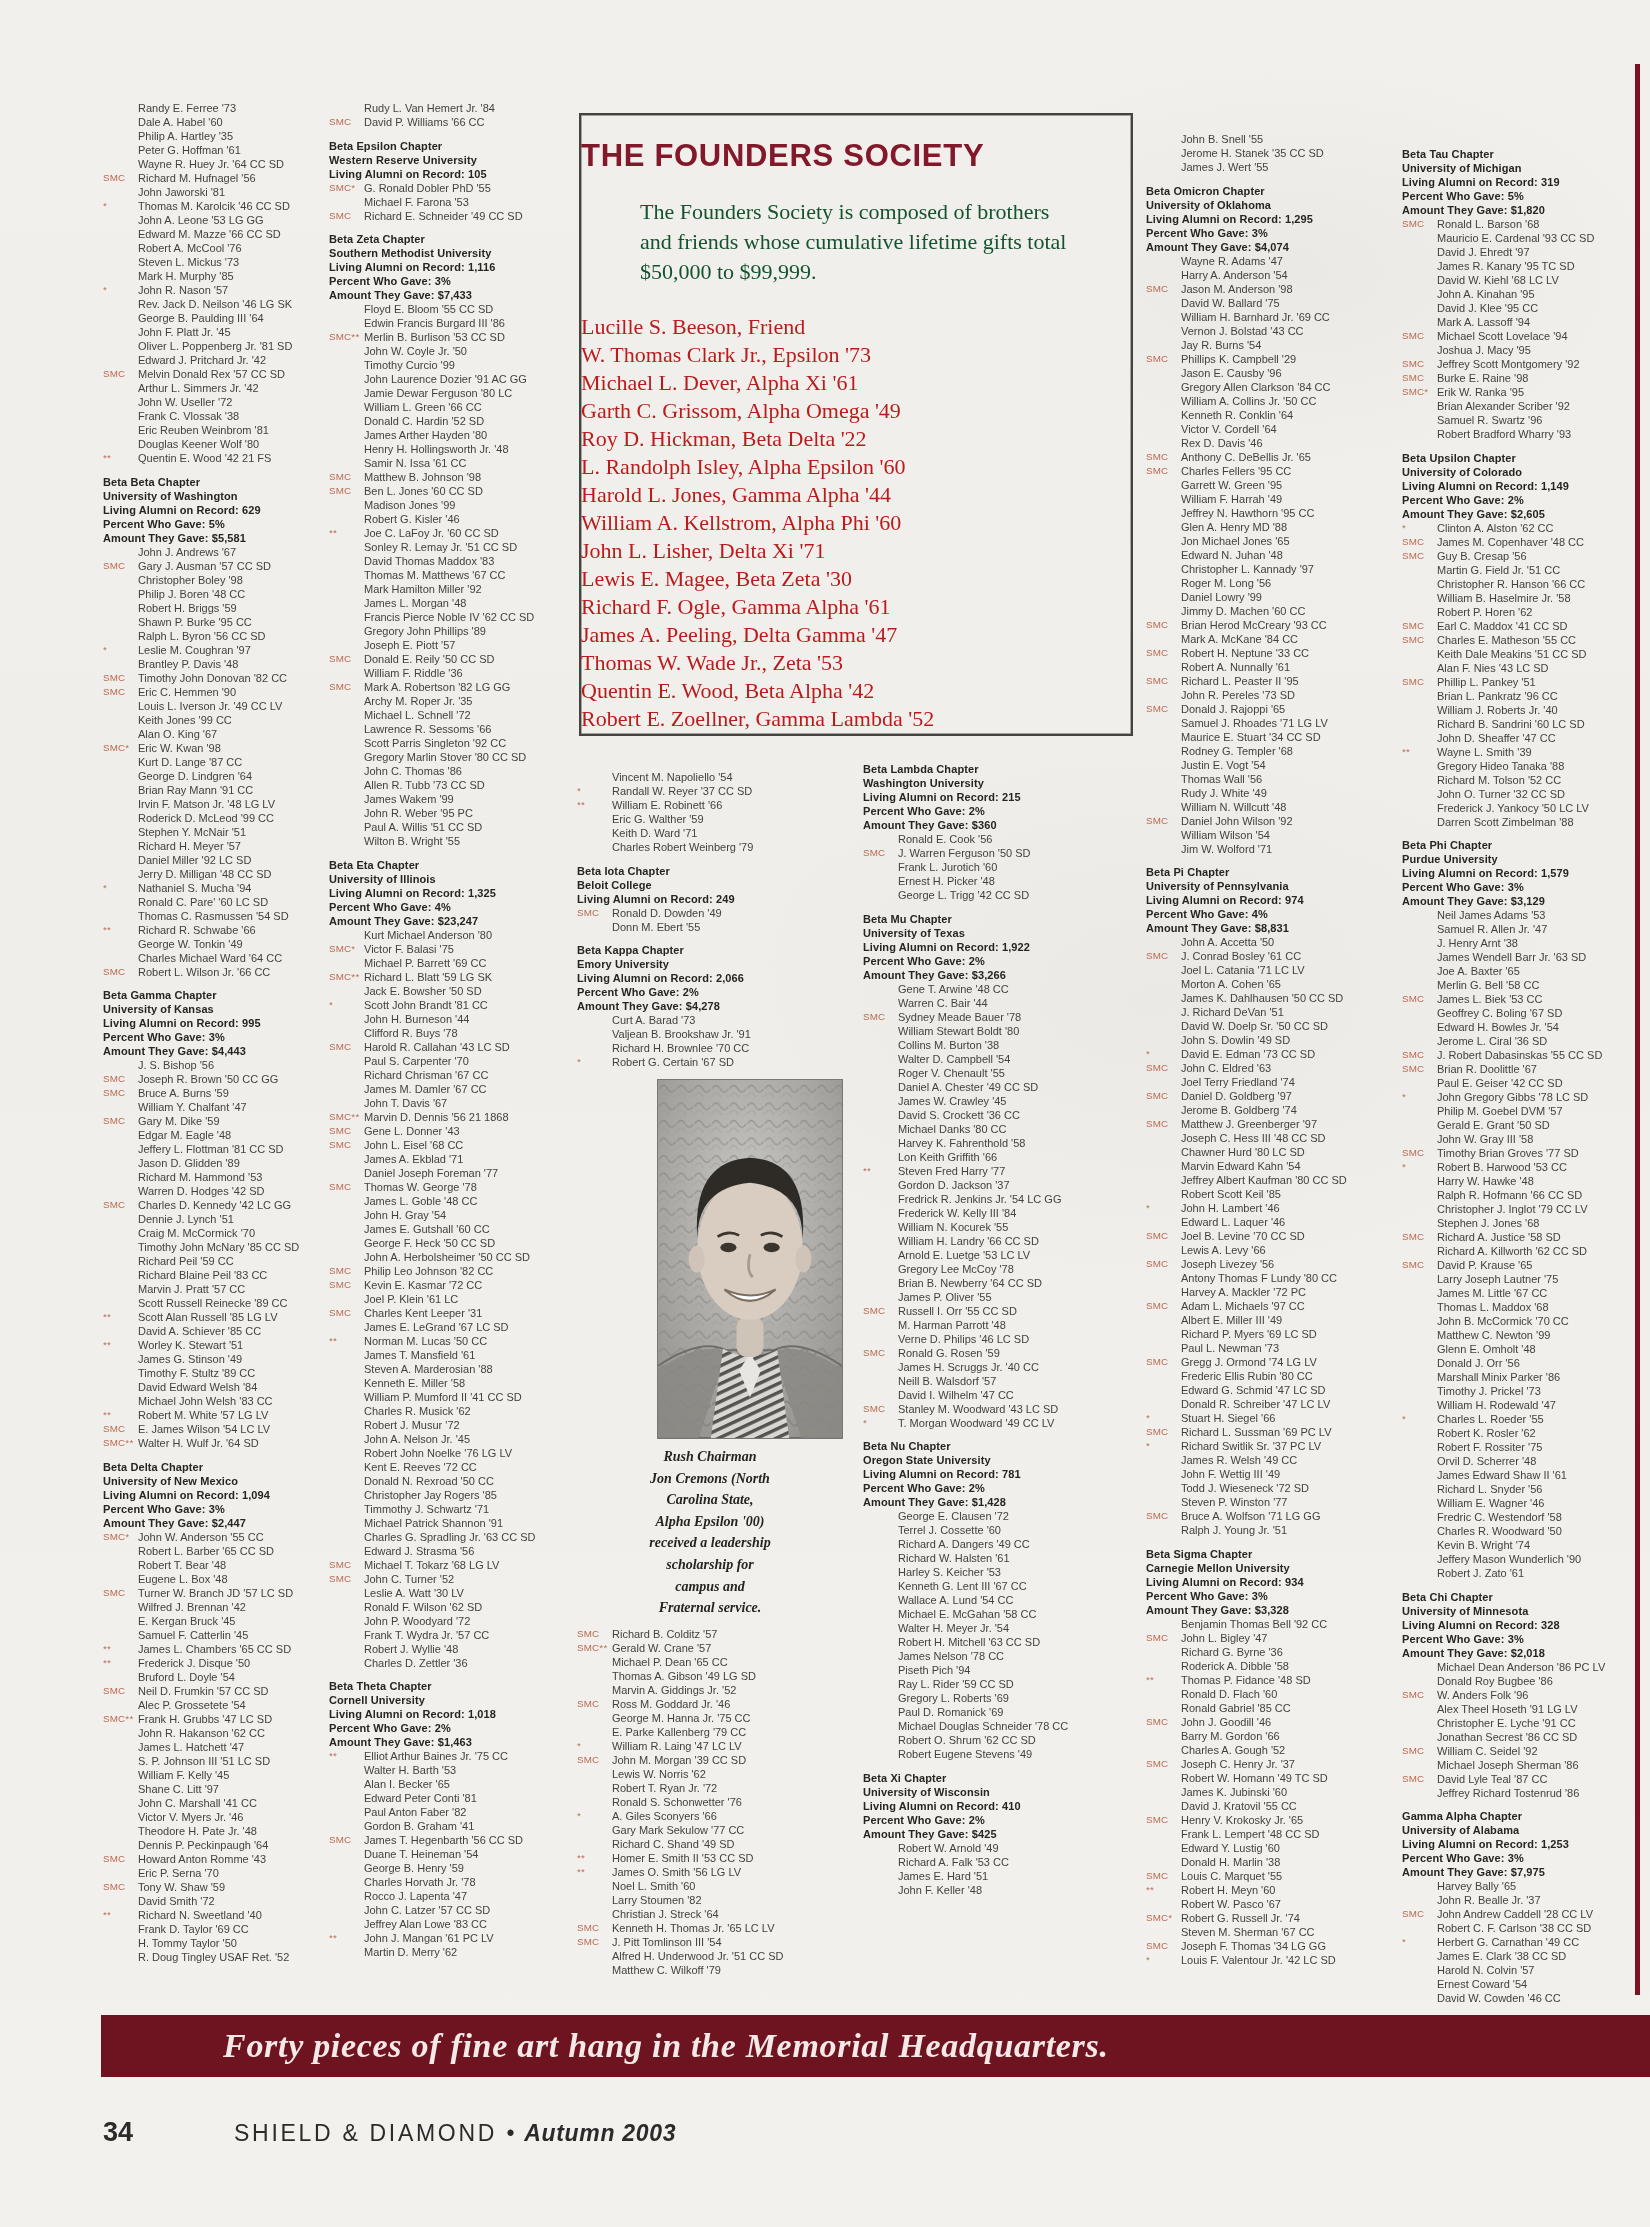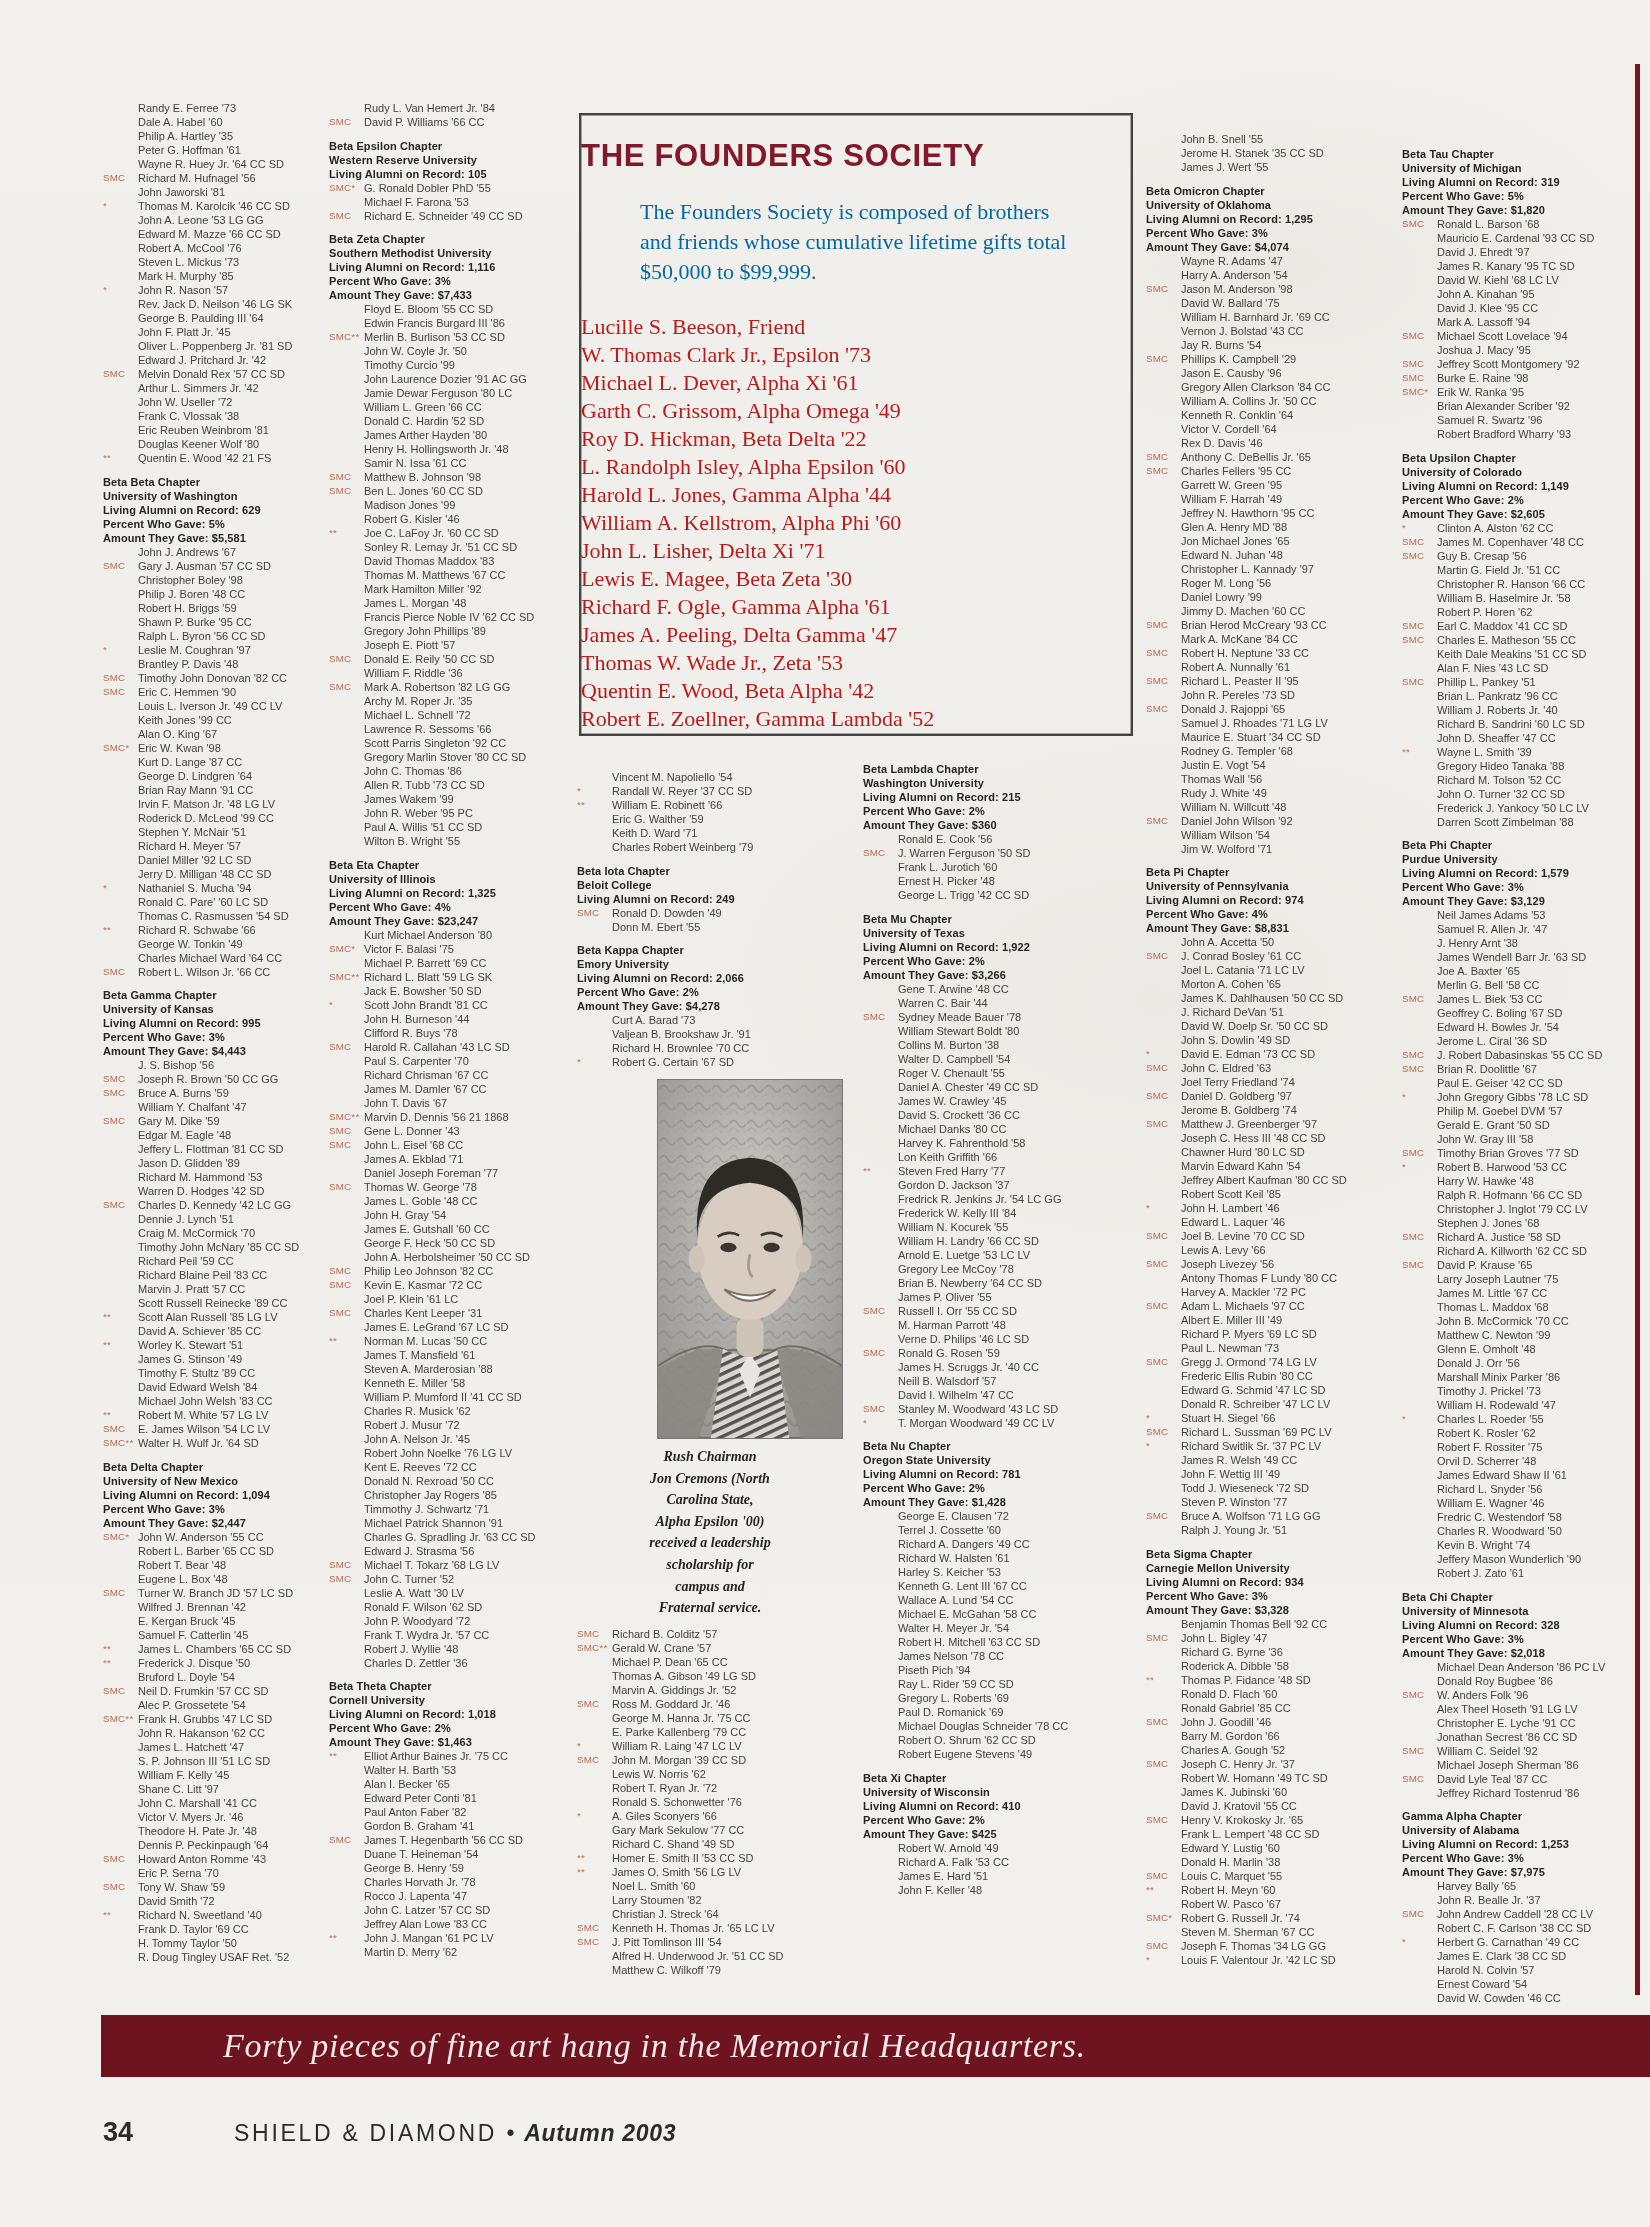--- a/index.html
+++ b/index.html
@@ -12,29 +12,29 @@
   .col{position:absolute;font-size:11px;line-height:14px;white-space:nowrap;}
   .row{display:flex;}
   .ann{flex:0 0 35px;color:#bb6a52;font-size:9.8px;letter-spacing:0.2px;}
   .nm{color:#44423e;}
   .chapter{margin-top:9.5px;font-weight:bold;color:#262522;}
   .chapter .chline{letter-spacing:0.1px;}
   .namesblock{}
   
   #founders-box{position:absolute;left:579px;top:113px;width:550px;height:619px;background:#f1efeb;border:2px solid #45433f;box-shadow:0 0 0 0.7px #8a8883 inset;text-align:left;}
   #founders-title{margin-top:23px;font-family:"Liberation Sans",sans-serif;font-size:31px;font-weight:bold;letter-spacing:0.7px;color:#82182a;}
-  #founders-intro{margin:23px auto 0;width:432px;font-family:"Liberation Serif",serif;font-size:22px;line-height:30px;color:#0369a1;}
+  #founders-intro{margin:23px auto 0;width:432px;font-family:"Liberation Serif",serif;font-size:22px;line-height:30px;color:#14532d;}
   #founders-list{margin-top:26px;font-family:"Liberation Serif",serif;font-size:22px;line-height:28px;color:#b91c1c;}
   
   #photo{position:absolute;left:658px;top:1080px;width:184px;height:358px;background:#9a9894;outline:0.7px solid #777;}
   
   #caption{position:absolute;left:575px;top:1446px;width:270px;text-align:center;font-family:"Liberation Serif",serif;font-style:italic;font-weight:bold;font-size:14px;line-height:21.6px;color:#262421;}
   
   #banner{position:absolute;left:101px;top:2015px;width:1549px;height:62px;background:linear-gradient(180deg,#79152 0%,#6d1420 30%,#5e0f1a 100%);background-color:#6d1420;display:flex;align-items:center;}
-  #banner .btxt{padding-left:122px;font-family:"Liberation Serif",serif;font-style:italic;font-weight:normal;font-size:34px;color:#f4e9e7;letter-spacing:0.7px;}
+  #banner .btxt{padding-left:122px;font-family:"Liberation Serif",serif;font-style:italic;font-weight:bold;font-size:34px;color:#f4e9e7;letter-spacing:0.7px;}
   
   #right-rule{position:absolute;left:1635px;top:64px;width:4.7px;height:1931px;background:#7a1422;}
   
   #footer{position:absolute;left:103px;top:2117px;display:flex;align-items:baseline;color:#2c2b29;}
   #footer .pg{font-size:27px;font-weight:bold;}
   #footer .pub{margin-left:101px;font-size:23px;letter-spacing:2.7px;}
   #footer .dot{margin:0 9.5px;font-size:23px;}
   #footer .issue{font-size:23px;font-style:italic;font-weight:bold;letter-spacing:0.7px;}
   
   #col1{left:103px;top:101px;width:233px;}

